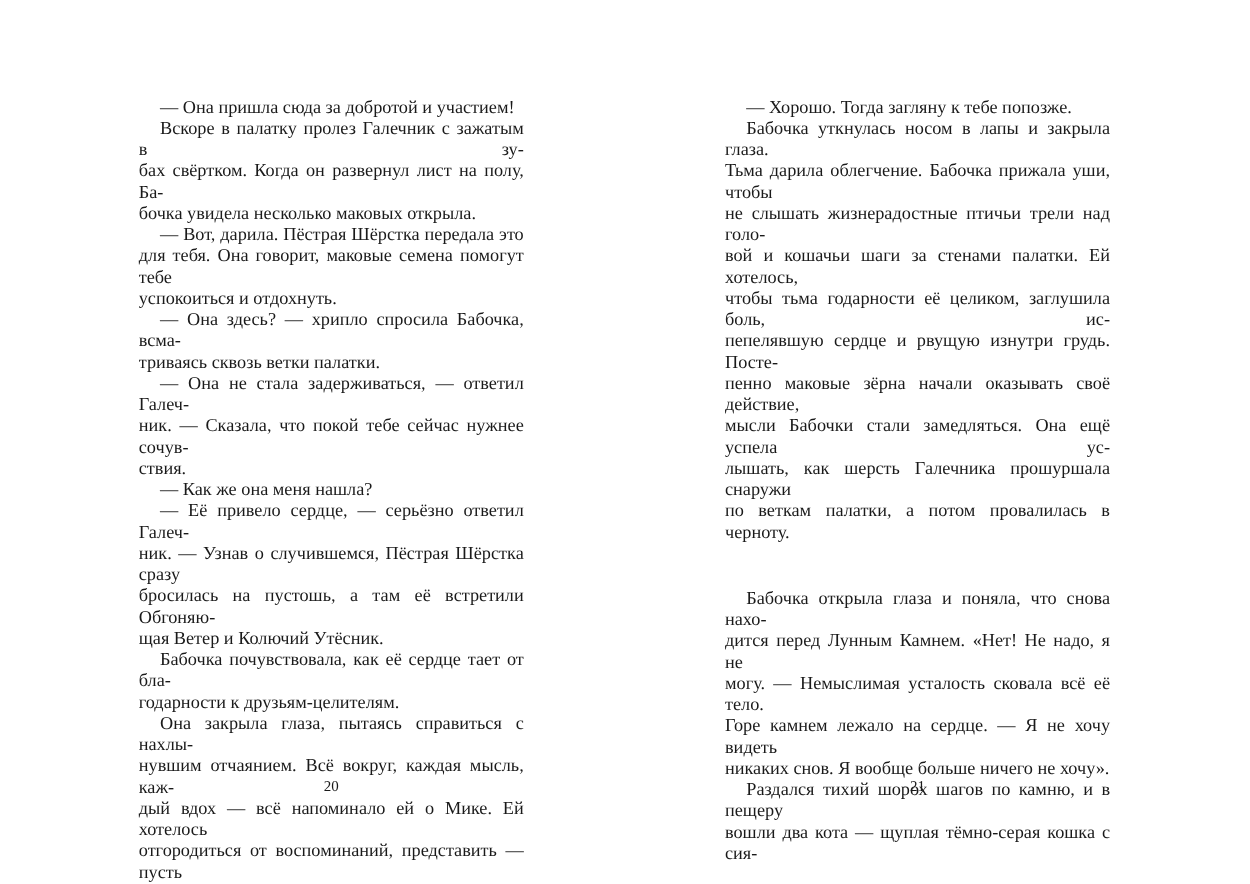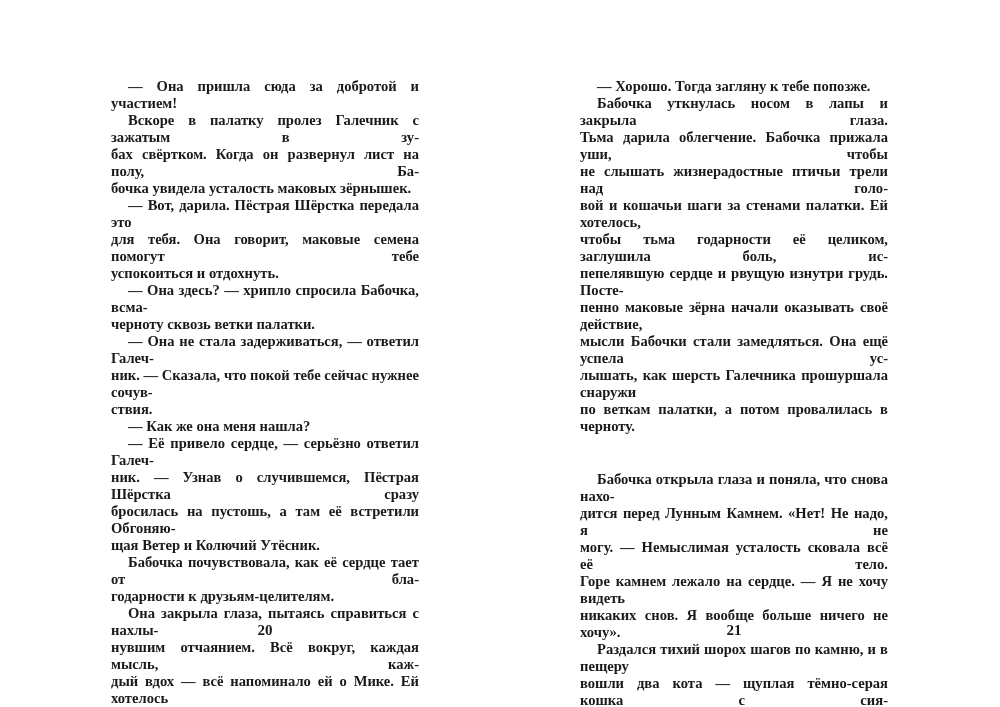--- a/index.html
+++ b/index.html
@@ -1,53 +1,53 @@
 <!DOCTYPE html>
 <html><head>
 <meta charset="utf-8">
 <style>
   html, body { margin: 0; padding: 0; }
   body {
     width: 1000px; height: 707px; background: #ffffff; position: relative; overflow: hidden;
     font-family: "Liberation Serif", "DejaVu Serif", serif; color: #1a1a1a;
   }
-  .spread { position: absolute; inset: 0; font-weight: bold; }
+  .spread { position: absolute; inset: 0; }
   .page { position: absolute; top: 0; height: 707px; }
   .page.left { left: 0; width: 500px; }
   .page.right { left: 500px; width: 500px; }
   .text {
     position: absolute; font-size: 14.6px; line-height: 17.0px; text-align: justify;
     hyphens: manual;
   }
   .left .text { left: 111px; width: 308px; top: 78px; }
   .right .text { left: 80px; width: 308px; top: 78px; }
   .text p { margin: 0; text-indent: 17px; }
   .text p.line { text-indent: 0; text-align: justify; text-align-last: justify; }
   .text p.line.last { text-align-last: left; }
   .gap { height: 36px; }
-  .pagenum { position: absolute; top: 622px; font-size: 15px; width: 40px; text-align: center; }
+  .pagenum { position: absolute; top: 622px; font-size: 12px; width: 40px; text-align: center; }
   .left .pagenum { left: 245px; }
   .right .pagenum { left: 214px; }
   .ind { display: inline-block; width: 17px; }
 </style>
 </head>
 <body>
 
 <div class="spread">
   <div class="page left">
     <div class="text" id="left-text">
         <p class="line last"><span class="ind"></span><span>— Она пришла сюда за добротой и участием!</span></p>
         <p class="line"><span class="ind"></span><span>Вскоре в палатку пролез Галечник с зажатым в зу-</span></p>
         <p class="line"><span>бах свёртком. Когда он развернул лист на полу, Ба-</span></p>
-        <p class="line last"><span>бочка увидела усталость маковых зёрнышек.</span></p>
+        <p class="line last"><span>бочка увидела несколько маковых открыла.</span></p>
         <p class="line"><span class="ind"></span><span>— Вот, дарила. Пёстрая Шёрстка передала это</span></p>
         <p class="line"><span>для тебя. Она говорит, маковые семена помогут тебе</span></p>
         <p class="line last"><span>успокоиться и отдохнуть.</span></p>
         <p class="line"><span class="ind"></span><span>— Она здесь? — хрипло спросила Бабочка, всма-</span></p>
-        <p class="line last"><span>черноту сквозь ветки палатки.</span></p>
+        <p class="line last"><span>триваясь сквозь ветки палатки.</span></p>
         <p class="line"><span class="ind"></span><span>— Она не стала задерживаться, — ответил Галеч-</span></p>
         <p class="line"><span>ник. — Сказала, что покой тебе сейчас нужнее сочув-</span></p>
         <p class="line last"><span>ствия.</span></p>
         <p class="line last"><span class="ind"></span><span>— Как же она меня нашла?</span></p>
         <p class="line"><span class="ind"></span><span>— Её привело сердце, — серьёзно ответил Галеч-</span></p>
         <p class="line"><span>ник. — Узнав о случившемся, Пёстрая Шёрстка сразу</span></p>
         <p class="line"><span>бросилась на пустошь, а там её встретили Обгоняю-</span></p>
         <p class="line last"><span>щая Ветер и Колючий Утёсник.</span></p>
         <p class="line"><span class="ind"></span><span>Бабочка почувствовала, как её сердце тает от бла-</span></p>
         <p class="line last"><span>годарности к друзьям-целителям.</span></p>

